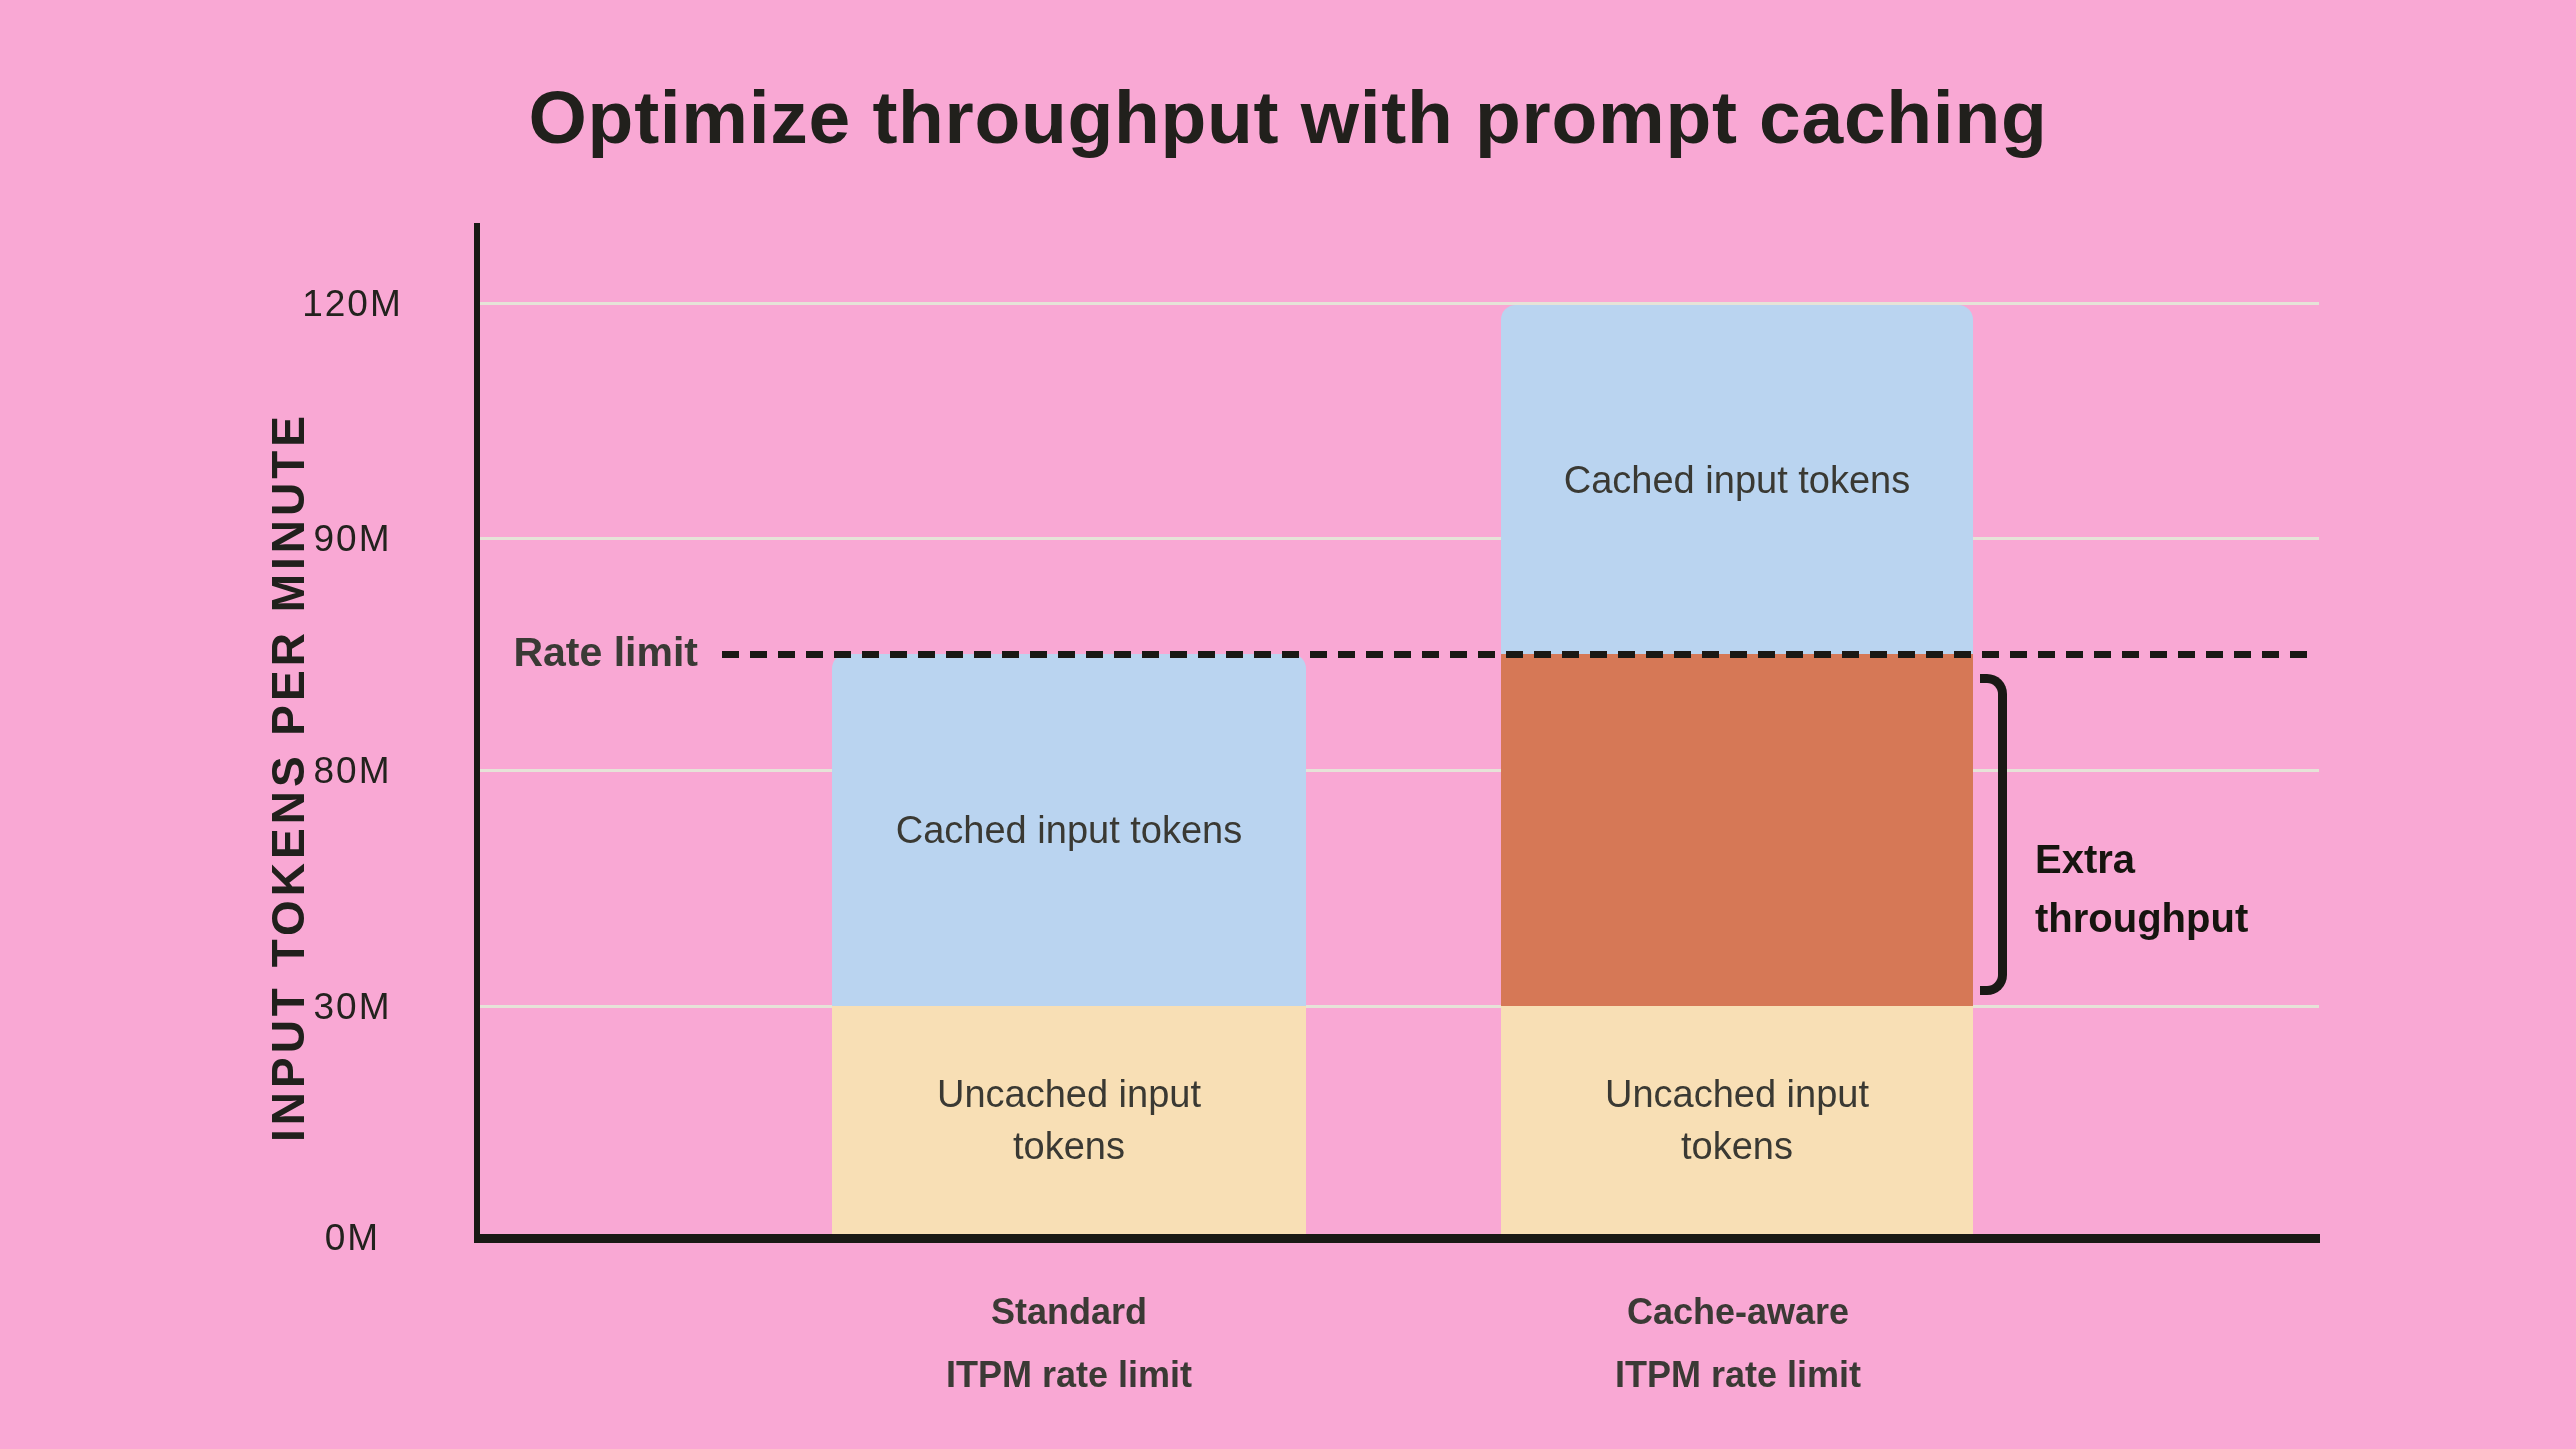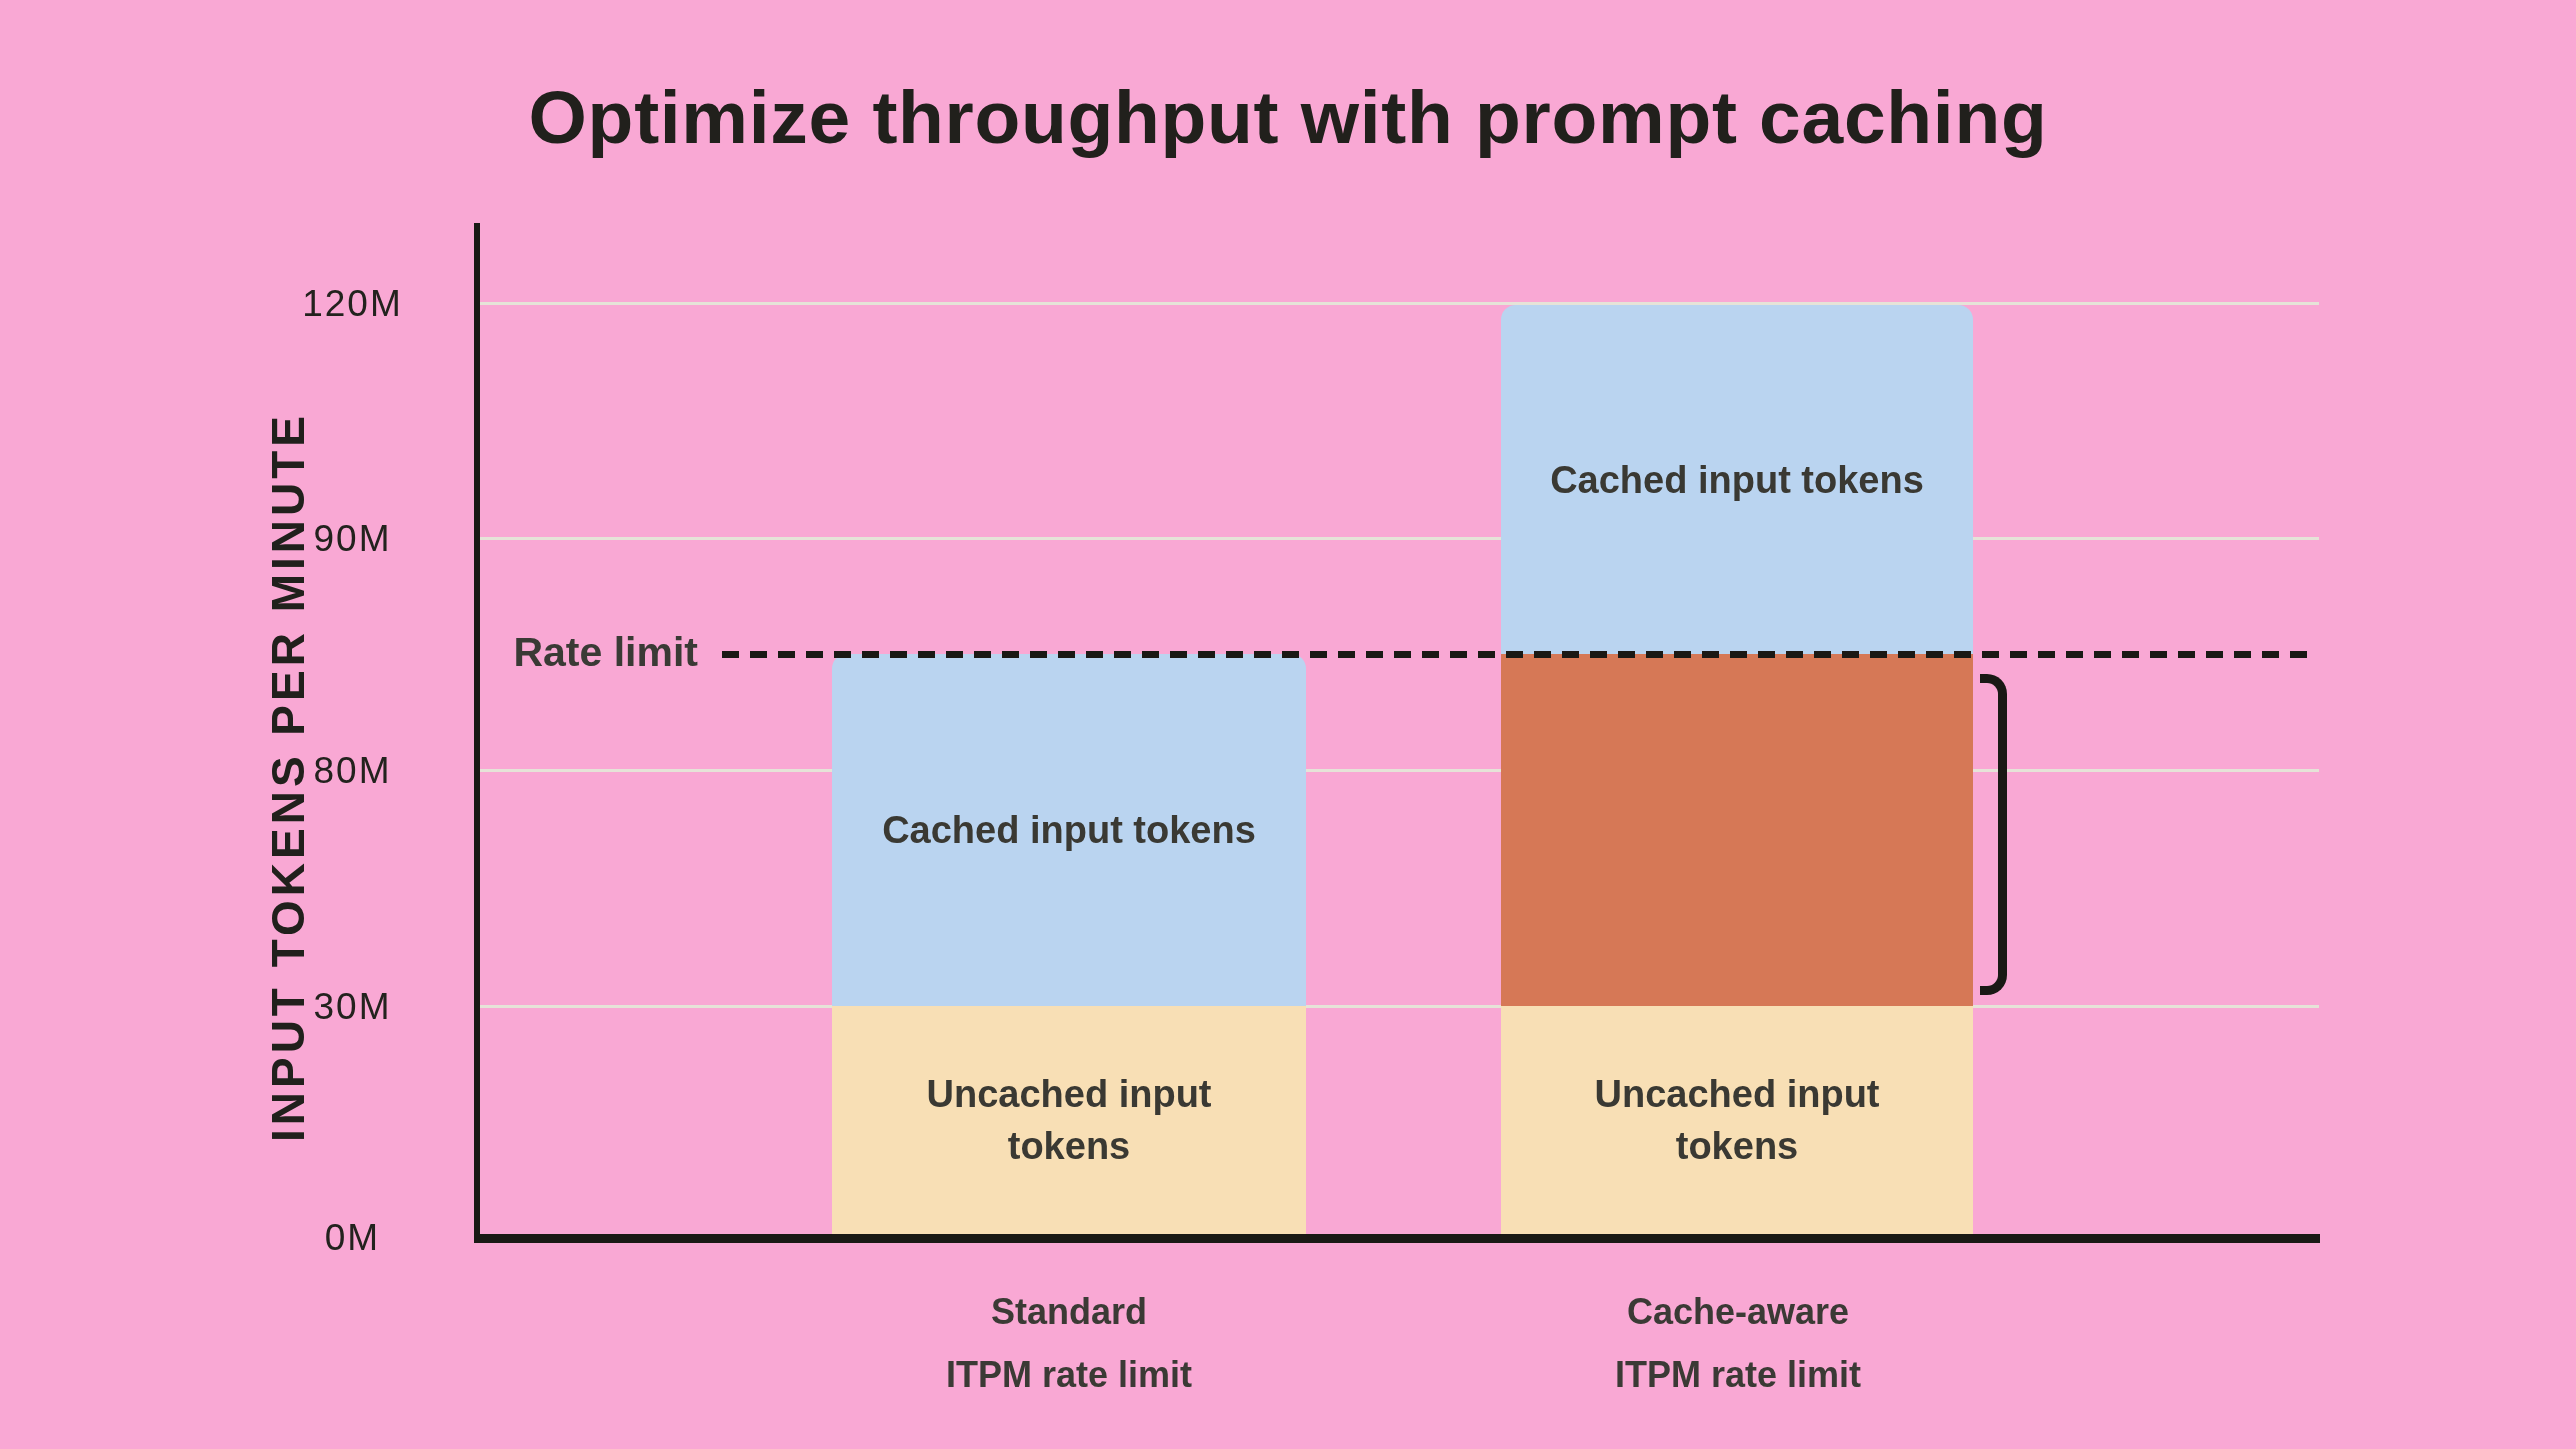--- a/index.html
+++ b/index.html
@@ -78,21 +78,20 @@
     align-items: center;
     justify-content: center;
     z-index: 2;
   }
   .bar-segment .seg-label {
     font-size: 38px;
     color: #3a3933;
     text-align: center;
     white-space: pre-line;
     line-height: 52px;
-    font-weight: bold;
   }
   .rounded-top { border-radius: 14.8px 14.8px 0 0; }
   .rate-limit-line {
     position: absolute;
     left: 722px; top: 651px;
     width: 1593px; height: 6.7px;
     background: repeating-linear-gradient(90deg, #1a1915 0 17px, rgba(0,0,0,0) 17px 28px);
     z-index: 3;
   }
   .rate-limit-label {
@@ -178,20 +177,22 @@
   </div>
   <div class="bar-segment" style="left: 1501px; top: 1006px; width: 472px; height: 228px; background: rgb(248, 223, 181);">
     <div class="seg-label">Uncached input
 tokens</div>
   </div>
 
   <div class="rate-limit-line"></div>
   <div class="rate-limit-label">Rate limit</div>
 
   <div class="bracket"></div>
+  <div class="extra-throughput-label">Extra
+throughput</div>
 
   <div class="x-category" style="left:767px">Standard
 ITPM rate limit</div>
   <div class="x-category" style="left:1436px">Cache-aware
 ITPM rate limit</div>
 
 </div>
 
 
 </body></html>

